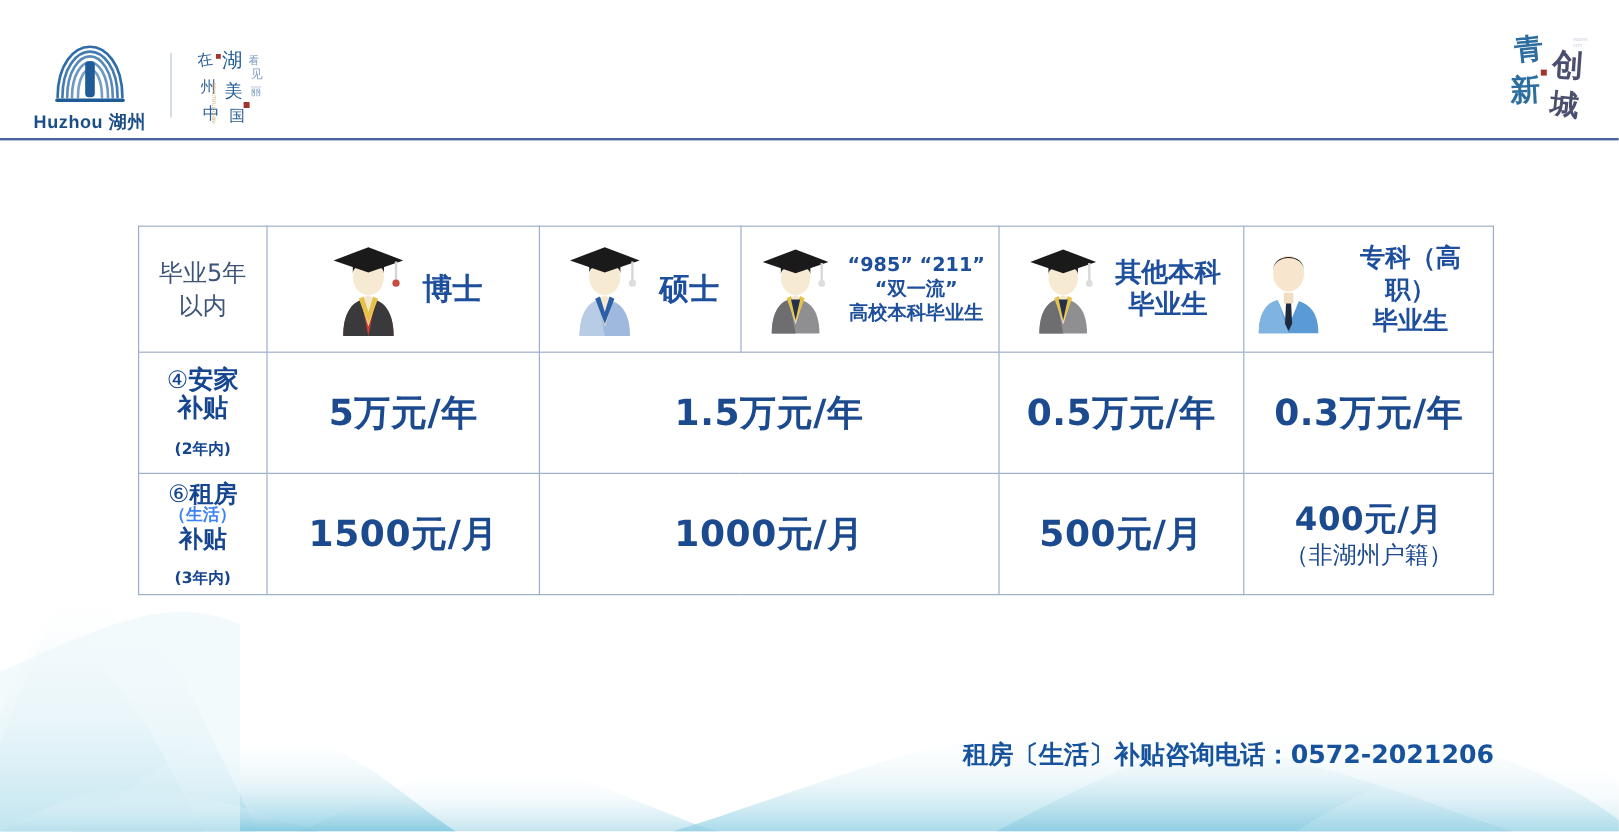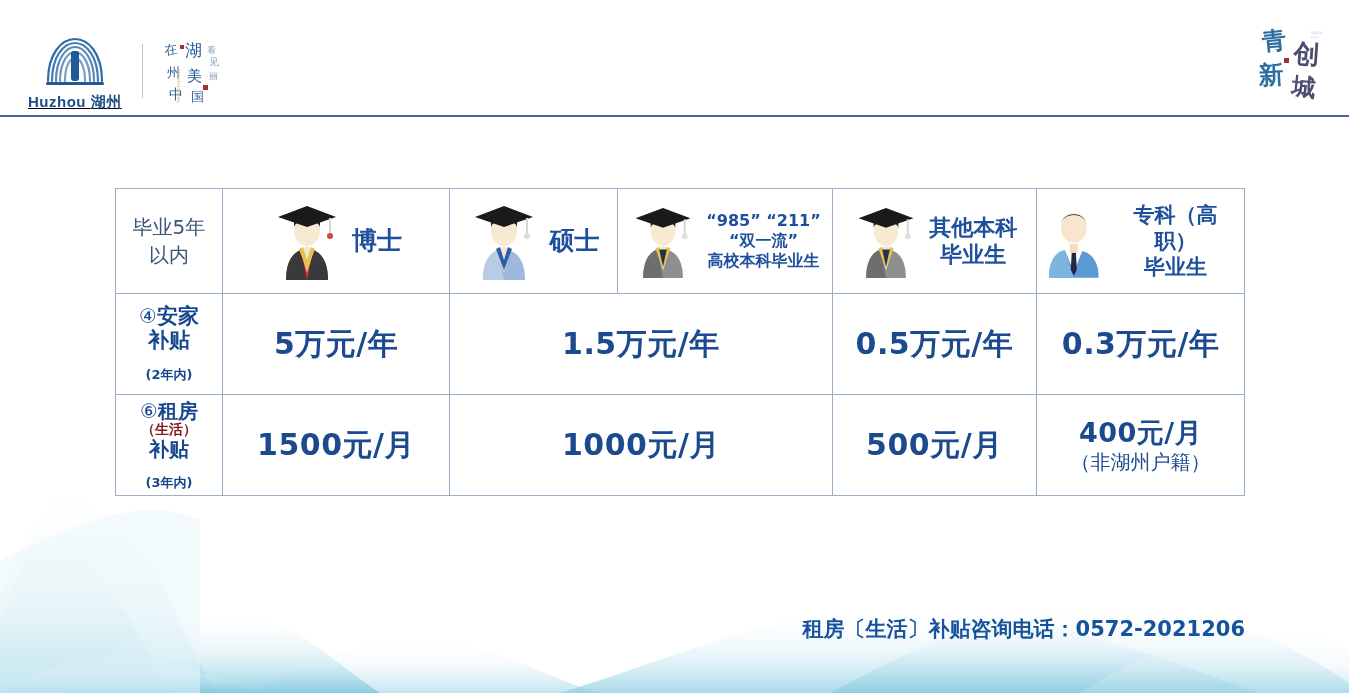--- a/index.html
+++ b/index.html
@@ -97,21 +97,21 @@
   .row-label {
     line-height: 1.12; padding: 4px 2px;
   }
   .rl-main {
     font-size: 21px; font-weight: bold; color: #16468f;
     font-family: "DejaVu Sans", "Liberation Sans", sans-serif;
     display: block;
   }
   .rl-num { font-size: 20px; font-weight: normal; }
   .rl-sub2 {
-    font-size: 14px; font-weight: bold; color: #7f1d1d; display: block;
+    font-size: 14px; font-weight: bold; color: #3b82f6; display: block;
     font-family: "DejaVu Sans", "Liberation Sans", sans-serif;
   }
   .rl-note {
     font-size: 13px; font-weight: bold; color: #16468f; display: block;
     margin-top: 16px;
     font-family: "DejaVu Sans", "Liberation Sans", sans-serif;
   }
 
   
   .val {
@@ -173,21 +173,21 @@
   <path d="M 560 693 C 700 650, 820 590, 960 610 C 1100 630, 1190 670, 1260 693 Z" fill="url(#mg1)" opacity=".8"></path>
   <path d="M 830 693 C 930 640, 1040 585, 1150 605 C 1260 625, 1330 665, 1360 693 Z" fill="url(#mg2)" opacity=".7"></path>
   <path d="M 1080 693 C 1150 648, 1230 612, 1300 628 C 1340 637, 1360 660, 1380 693 Z" fill="url(#mg3)" opacity=".8"></path>
 
   <path d="M 0 560 C 90 520, 140 495, 200 520 L 200 693 L 0 693 Z" fill="#e8f5fa" opacity=".5"></path>
 </svg>
 
 <div id="header">
 
   <div id="logo-block">
-    <div style="display:flex;flex-direction:column;align-items:center;text-decoration:underline;">
+    <div style="display:flex;flex-direction:column;align-items:center;">
       <svg class="hz-mark" viewBox="0 0 66 56">
         <g stroke="#2f6ca8" stroke-width="2.2" fill="none" stroke-linecap="round">
           <path d="M6 48 C6 20, 20 6, 33 6 C46 6, 60 20, 60 48"></path>
           <path d="M10 48 C10 23, 22 10, 33 10 C44 10, 56 23, 56 48" opacity=".9"></path>
           <path d="M14 48 C14 26, 24 14, 33 14 C42 14, 52 26, 52 48" opacity=".8"></path>
           <path d="M18 48 C18 29, 26 19, 33 19 C40 19, 48 29, 48 48" opacity=".7"></path>
           <path d="M23 48 C23 33, 28 25, 33 25 C38 25, 43 33, 43 48" opacity=".65"></path>
         </g>
         <rect x="29" y="18" width="8" height="30" rx="3" fill="#1f5b96"></rect>
         <rect x="4" y="49" width="58" height="3" rx="1.5" fill="#1f5b96"></rect>

